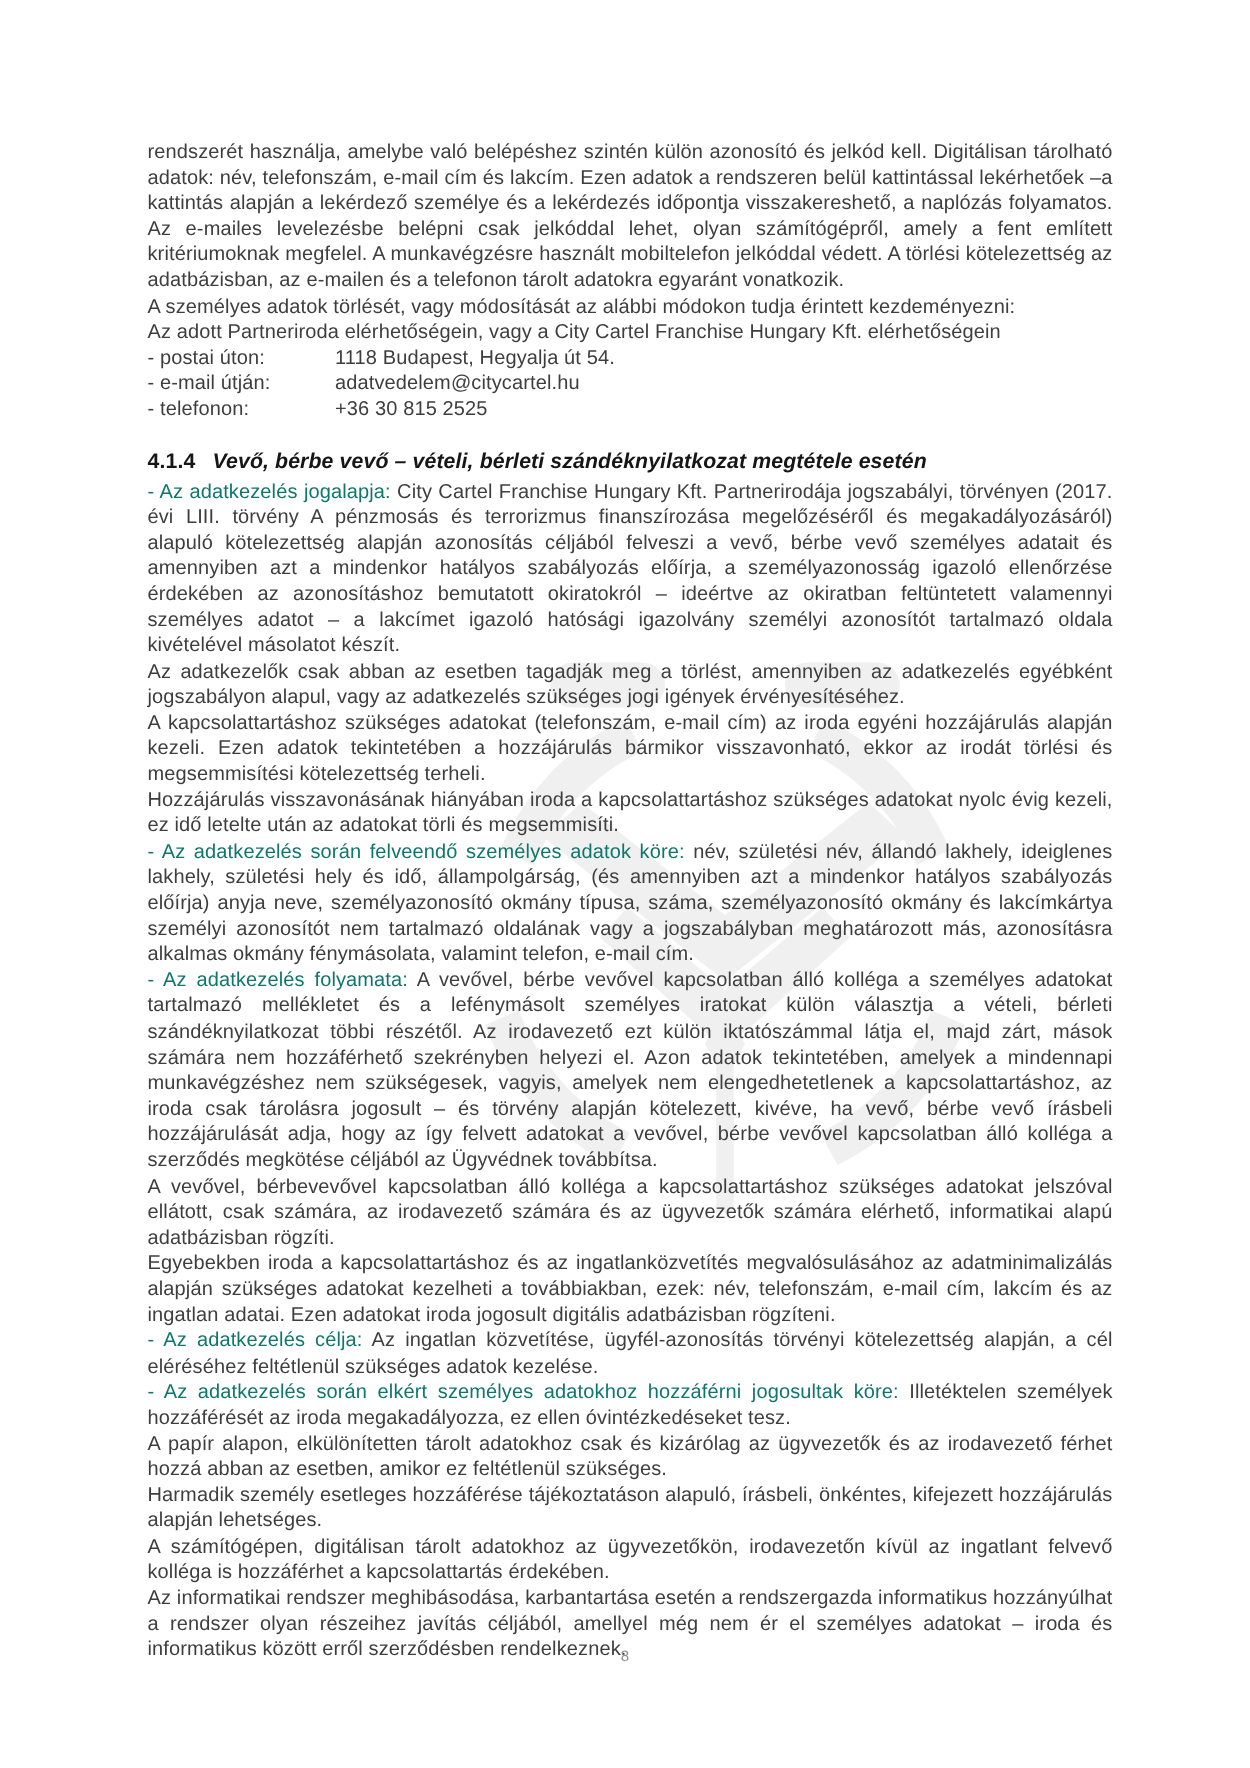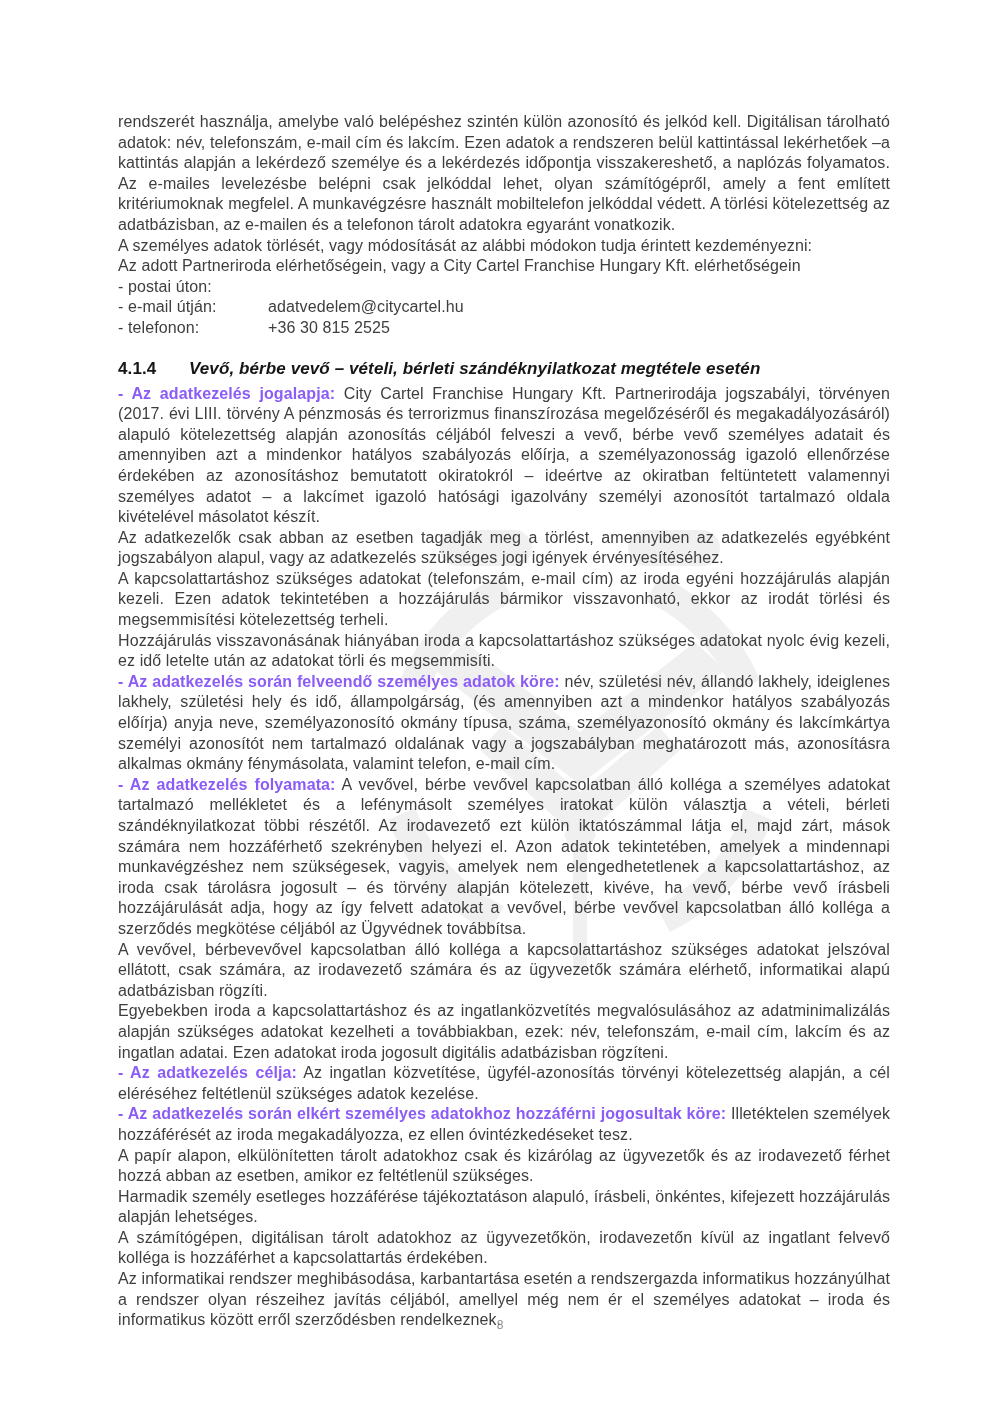--- a/index.html
+++ b/index.html
@@ -29,41 +29,40 @@
     color:#3e3e3e;
     font-size:16px;
     line-height:20.6px;
     letter-spacing:0.1px;
   }
   .body-p{
     margin:0;
     text-align:justify;
   }
   .body-p .lead{
-    font-weight:bold;
-    color:#8b5cf6;
+    font-weight:normal;
+    color:#0f766e;
   }
   .contact-row{
     display:flex;
     margin:0;
   }
   .contact-label{
     flex:0 0 150px;
   }
   .contact-value{
     flex:1 1 auto;
   }
   .section-heading{
     display:flex;
     margin:19px 0 4px 0;
     font-weight:bold;
     color:#161616;
     font-size:17px;
     line-height:22px;
-    gap:19px;
   }
   .h-num{flex:0 0 52px;}
   .h-text{flex:1 1 auto;font-style:italic;}
   .page-number{
     position:absolute;
     left:0;top:1318px;
     width:100%;
     text-align:center;
     font-size:12px;
     color:#8b8b8b;
@@ -93,20 +92,21 @@
       <rect x="233" y="330" width="14" height="120"></rect>
     </g>
   </svg>
 
   <div class="doc-body">
       <p class="body-p"><span>rendszerét használja, amelybe való belépéshez szintén külön azonosító és jelkód kell. Digitálisan tárolható adatok: név, telefonszám, e-mail cím és lakcím. Ezen adatok a rendszeren belül kattintással lekérhetőek –a kattintás alapján a lekérdező személye és a lekérdezés időpontja visszakereshető, a naplózás folyamatos. Az e-mailes levelezésbe belépni csak jelkóddal lehet, olyan számítógépről, amely a fent említett kritériumoknak megfelel. A munkavégzésre használt mobiltelefon jelkóddal védett. A törlési kötelezettség az adatbázisban, az e-mailen és a telefonon tárolt adatokra egyaránt vonatkozik.</span></p>
       <p class="body-p"><span>A személyes adatok törlését, vagy módosítását az alábbi módokon tudja érintett kezdeményezni:</span></p>
       <p class="body-p"><span> Az adott Partneriroda elérhetőségein, vagy a City Cartel Franchise Hungary Kft. elérhetőségein</span></p>
       <div class="contact-row">
         <span class="contact-label">- postai úton:</span>
+        <span class="contact-value">1118 Budapest, Hegyalja út 54.</span>
       </div>
       <div class="contact-row">
         <span class="contact-label">- e-mail útján:</span>
         <span class="contact-value">adatvedelem@citycartel.hu</span>
       </div>
       <div class="contact-row">
         <span class="contact-label">- telefonon:</span>
         <span class="contact-value">+36 30 815 2525</span>
       </div>
       <div class="section-heading">

